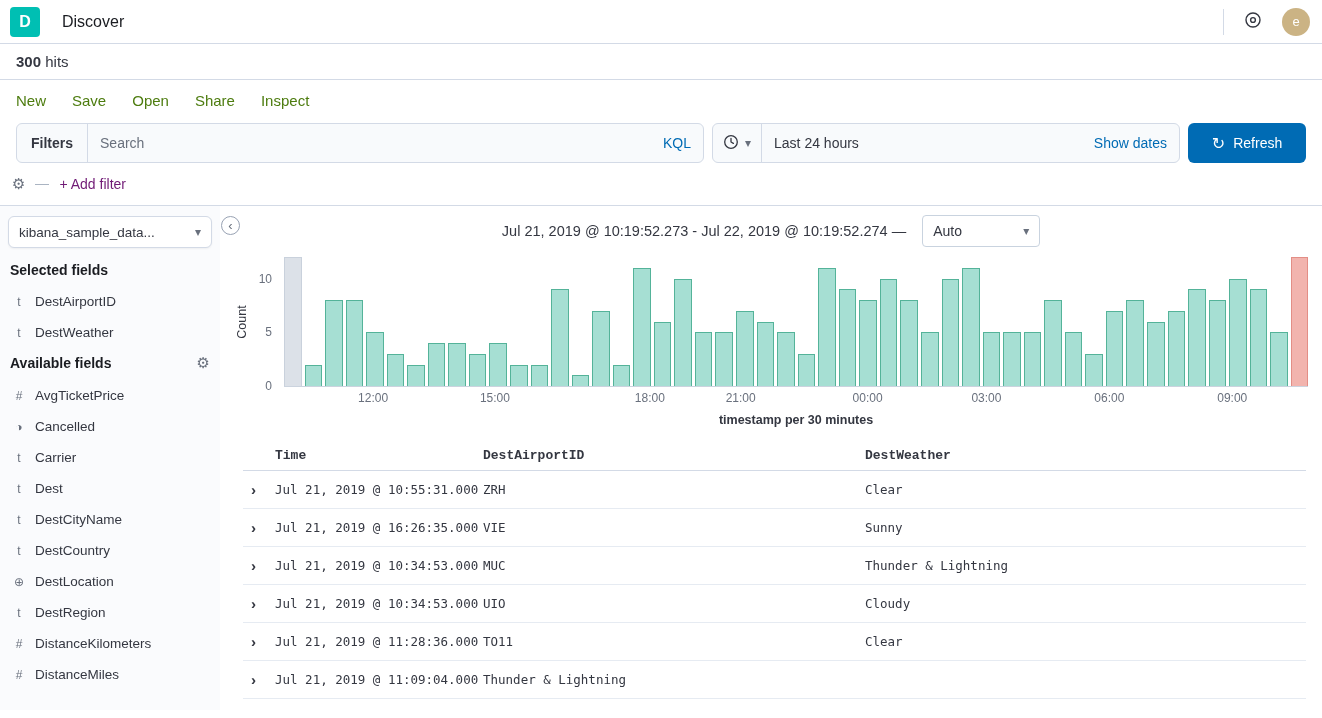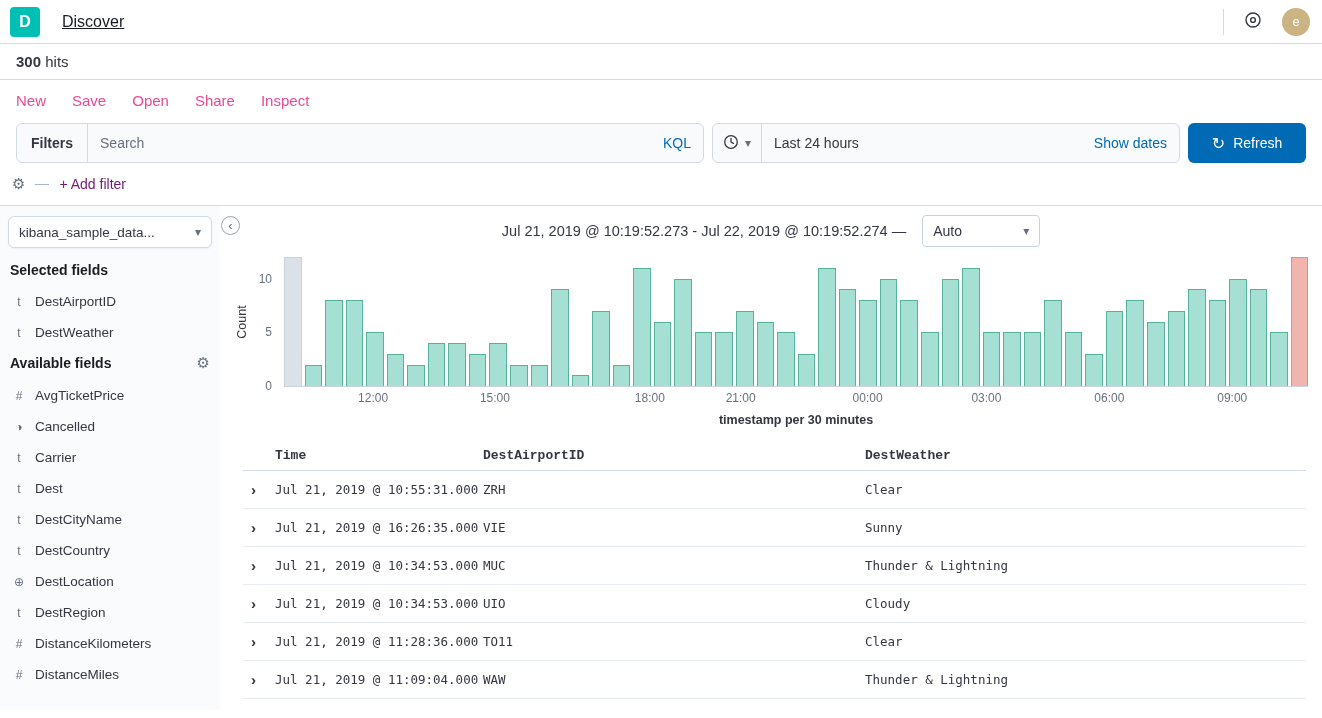--- a/index.html
+++ b/index.html
@@ -4,29 +4,29 @@
 <style>
   * { box-sizing: border-box; }
   body {
     margin: 0; width: 1322px; height: 718px; overflow: hidden;
     font-family: "Liberation Sans", "DejaVu Sans", sans-serif;
     color: #343741; background: #fff; font-size: 14px;
   }
   
   .top-bar { height: 44px; border-bottom: 1px solid #D3DAE6; display: flex; align-items: center; padding: 0 12px 0 10px; }
   .logo { width: 30px; height: 30px; background: #00BFB3; border-radius: 4px; color: #fff; font-weight: 700; font-size: 16px; display: flex; align-items: center; justify-content: center; cursor: pointer; }
-  .app-title { font-size: 16px; margin-left: 22px; color: #1a1c21; text-decoration: underline; }
+  .app-title { font-size: 16px; margin-left: 22px; color: #1a1c21; }
   .top-right { margin-left: auto; display: flex; align-items: center; gap: 14px; }
   .v-divider { width: 1px; height: 26px; background: #D3DAE6; }
   .help-btn { width: 30px; height: 30px; border: none; background: transparent; display: flex; align-items: center; justify-content: center; cursor: pointer; padding: 0; }
   .avatar { width: 28px; height: 28px; border-radius: 50%; background: #CBB384; color: #fff; font-size: 13px; display: flex; align-items: center; justify-content: center; cursor: pointer; }
   .hits-bar { padding: 9px 16px; border-bottom: 1px solid #D3DAE6; font-size: 15px; }
   .hits-count { font-weight: 700; }
   .action-links { display: flex; gap: 26px; padding: 12px 16px 10px; }
-  .nav-link { color: #ec4899; font-weight: 500; font-size: 15px; text-decoration: none; cursor: pointer; }
+  .nav-link { color: #4d7c0f; font-weight: 500; font-size: 15px; text-decoration: none; cursor: pointer; }
   
   .query-row { display: flex; align-items: center; gap: 8px; padding: 4px 16px 0; }
   .search-combo { flex: 1; display: flex; align-items: center; height: 40px; background: #f8fafc; border: 1px solid #D3DAE6; border-radius: 6px; }
   .filters-btn { height: 100%; padding: 0 14px; background: transparent; border: none; border-right: 1px solid #D3DAE6; font-weight: 700; font-size: 14px; color: #343741; cursor: pointer; font-family: inherit; }
   .search-input { flex: 1; border: none; background: transparent; padding: 0 12px; font-size: 14px; color: #343741; outline: none; font-family: inherit; }
   .search-input::placeholder { color: #69707D; }
   .kql { color: #006BB4; padding: 0 12px; font-size: 14px; cursor: pointer; }
   .time-picker { width: 468px; flex: 0 0 468px; display: flex; align-items: center; height: 40px; background: #f8fafc; border: 1px solid #D3DAE6; border-radius: 6px; }
   .tp-toggle { display: flex; align-items: center; gap: 6px; padding: 0 10px; height: 100%; border-right: 1px solid #D3DAE6; cursor: pointer; background: transparent; border-left: none; border-top: none; border-bottom: none; }
   .tp-range { padding: 0 12px; font-size: 14px; cursor: pointer; }
@@ -320,21 +320,20 @@
             </div>
             <div class="table-row">
               <span class="row-expand">›</span>
               <span class="mono">Jul 21, 2019 @ 11:28:36.000</span>
               <span class="mono">TO11</span>
               <span class="mono">Clear</span>
             </div>
             <div class="table-row">
               <span class="row-expand">›</span>
               <span class="mono">Jul 21, 2019 @ 11:09:04.000</span>
-              <span class="mono">WAW</span>
               <span class="mono">Thunder &amp; Lightning</span>
             </div>
           </div>
       </div>
     </main>
 
   </div>
 </div>
 
 </body></html>

